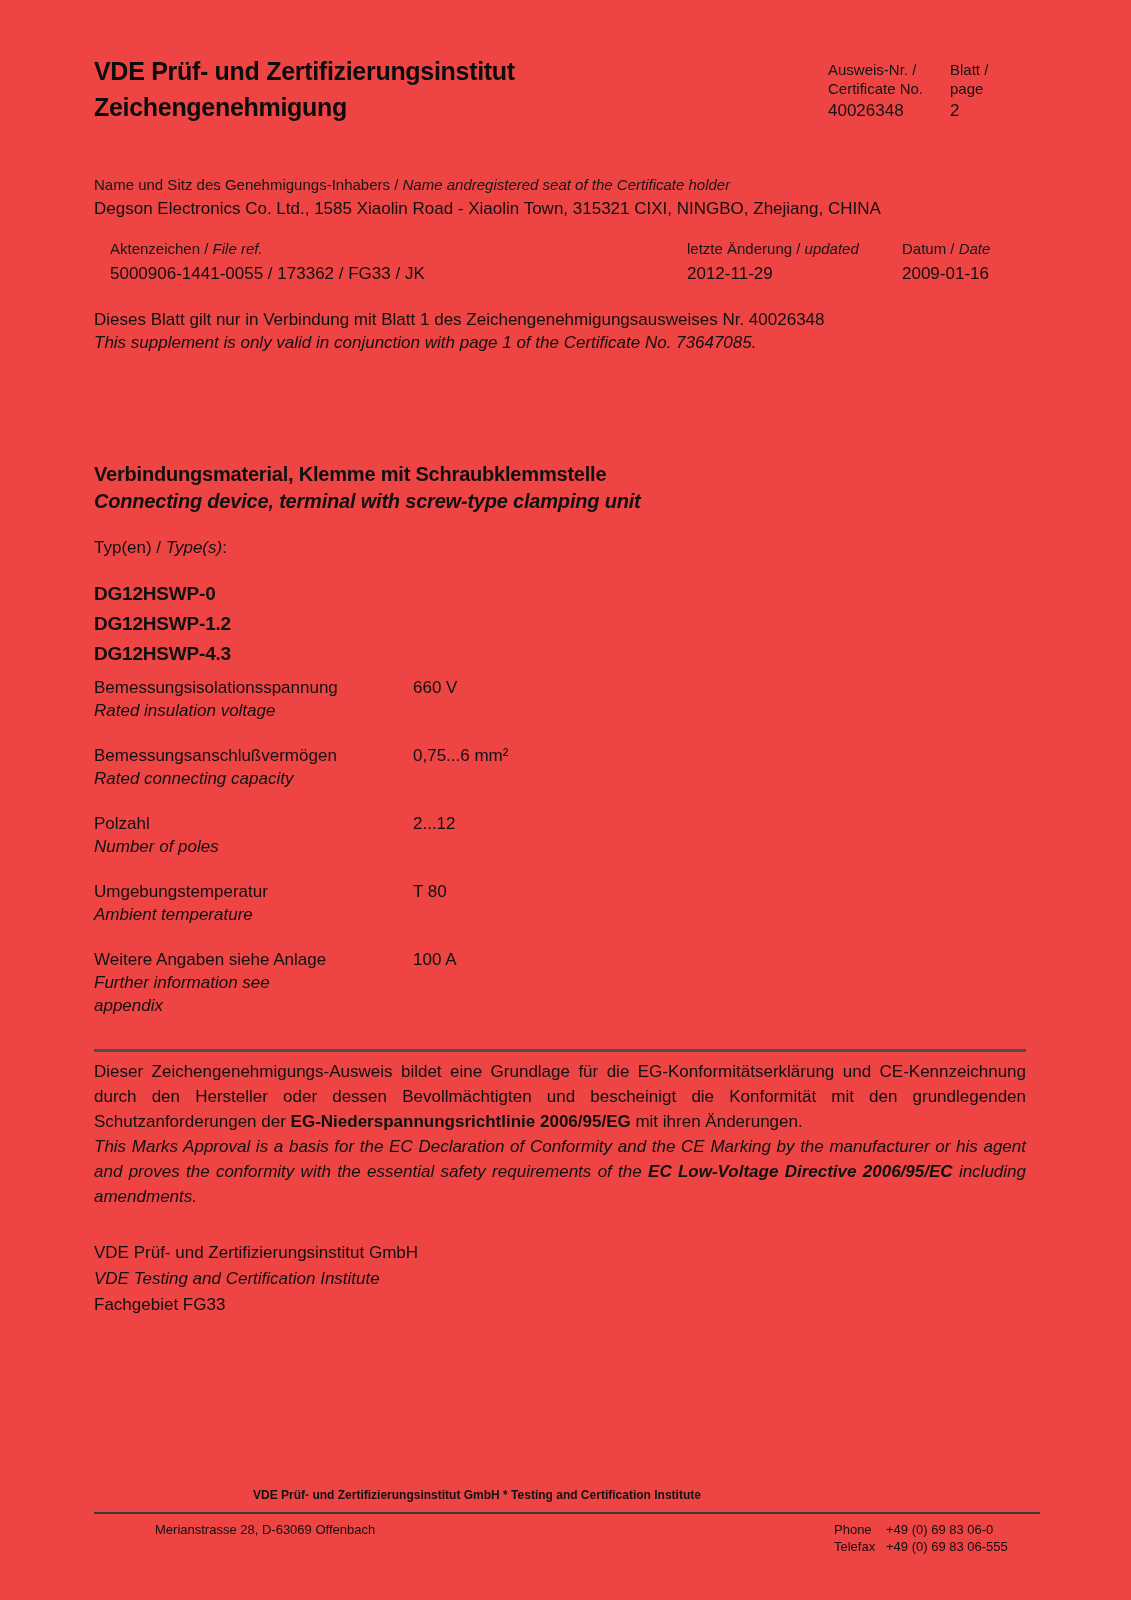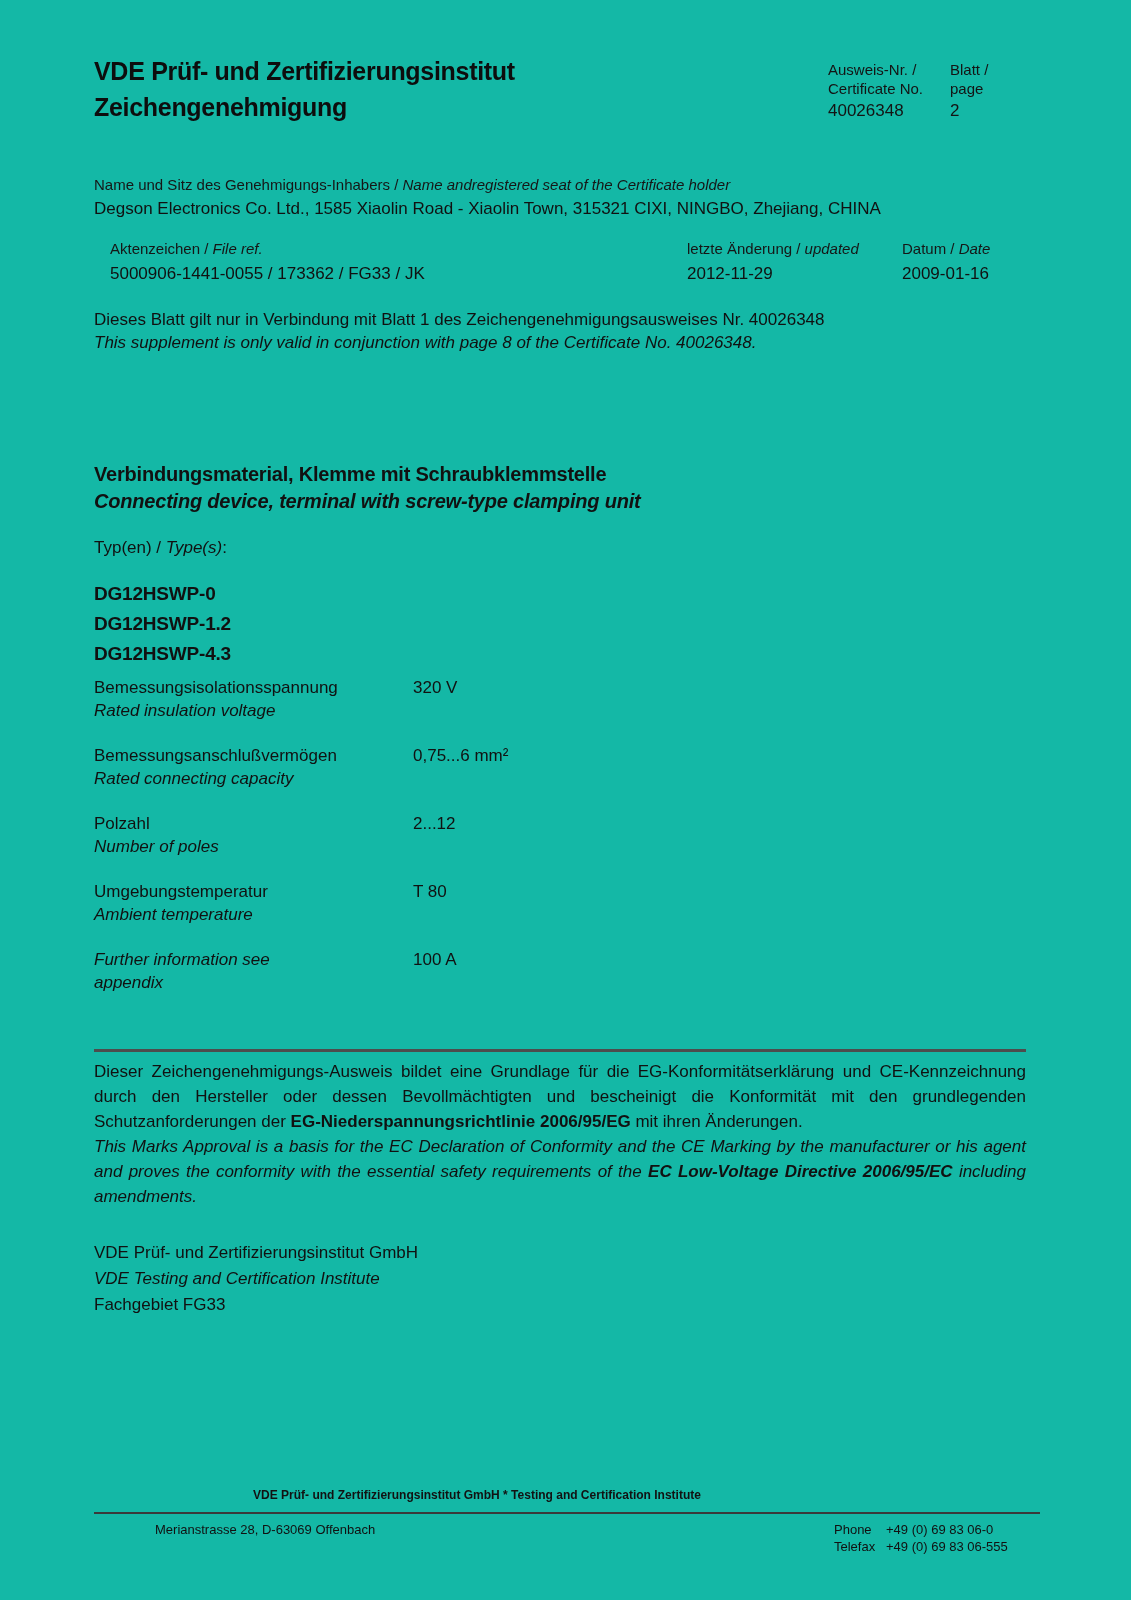--- a/index.html
+++ b/index.html
@@ -4,21 +4,21 @@
 <style>
   * { margin: 0; padding: 0; box-sizing: border-box; }
   html, body { background: #ffffff; }
   body {
     width: 1131px; height: 1600px;
     font-family: "Liberation Sans", "DejaVu Sans", sans-serif;
     color: #111111;
     position: relative;
     overflow: hidden;
   }
-  .page { position: absolute; inset: 0; background: #14b8a6; }
+  .page { position: absolute; inset: 0; background: #ef4444; }
 
   .i  { font-style: italic; }
   .b  { font-weight: bold; }
 
   
   .hdr-title {
     position: absolute; left: 94px; top: 53px;
     font-size: 25px; font-weight: bold; line-height: 36px;
     letter-spacing: -0.3px; color: #0d0d0d;
   }
@@ -116,21 +116,21 @@
     <div class="value">2012-11-29</div>
   </div>
 
   <div class="refrow ref-date">
     <div class="small-label"><span>Datum / </span><span class="i">Date</span></div>
     <div class="value">2009-01-16</div>
   </div>
 
   <div class="validity">
     <div>Dieses Blatt gilt nur in Verbindung mit Blatt 1 des Zeichengenehmigungsausweises Nr. 40026348</div>
-    <div class="i">This supplement is only valid in conjunction with page 8 of the Certificate No. 40026348.</div>
+    <div class="i">This supplement is only valid in conjunction with page 1 of the Certificate No. 73647085.</div>
   </div>
 
   <div class="product-title">
     <div>Verbindungsmaterial, Klemme mit Schraubklemmstelle</div>
     <div class="i">Connecting device, terminal with screw-type clamping unit</div>
   </div>
 
   <div class="types-label"><span>Typ(en) / </span><span class="i">Type(s)</span><span>:</span></div>
 
   <div class="types-list">
@@ -138,21 +138,21 @@
     <div>DG12HSWP-1.2</div>
     <div>DG12HSWP-4.3</div>
   </div>
 
   <div class="specs">
     <div class="spec-row">
       <div class="spec-labels">
         <div>Bemessungsisolationsspannung</div>
         <div class="i en">Rated insulation voltage</div>
       </div>
-      <div class="spec-value">320 V</div>
+      <div class="spec-value">660 V</div>
     </div>
     <div class="spec-row">
       <div class="spec-labels">
         <div>Bemessungsanschlußvermögen</div>
         <div class="i en">Rated connecting capacity</div>
       </div>
       <div class="spec-value">0,75...6 mm²</div>
     </div>
     <div class="spec-row">
       <div class="spec-labels">
@@ -163,20 +163,21 @@
     </div>
     <div class="spec-row">
       <div class="spec-labels">
         <div>Umgebungstemperatur</div>
         <div class="i en">Ambient temperature</div>
       </div>
       <div class="spec-value">T 80</div>
     </div>
     <div class="spec-row">
       <div class="spec-labels">
+        <div>Weitere Angaben siehe Anlage</div>
         <div class="i en">Further information see
 appendix</div>
       </div>
       <div class="spec-value">100 A</div>
     </div>
   </div>
 
   <div class="rule-top"></div>
   <div class="conformity">
     <p><span>Dieser Zeichengenehmigungs-Ausweis bildet eine Grundlage für die EG-Konformitätserklärung und CE-Kennzeichnung durch den Hersteller oder dessen Bevollmächtigten und bescheinigt die Konformität mit den grundlegenden Schutzanforderungen der </span><span class="b">EG-Niederspannungsrichtlinie 2006/95/EG</span><span> mit ihren Änderungen.</span></p>

